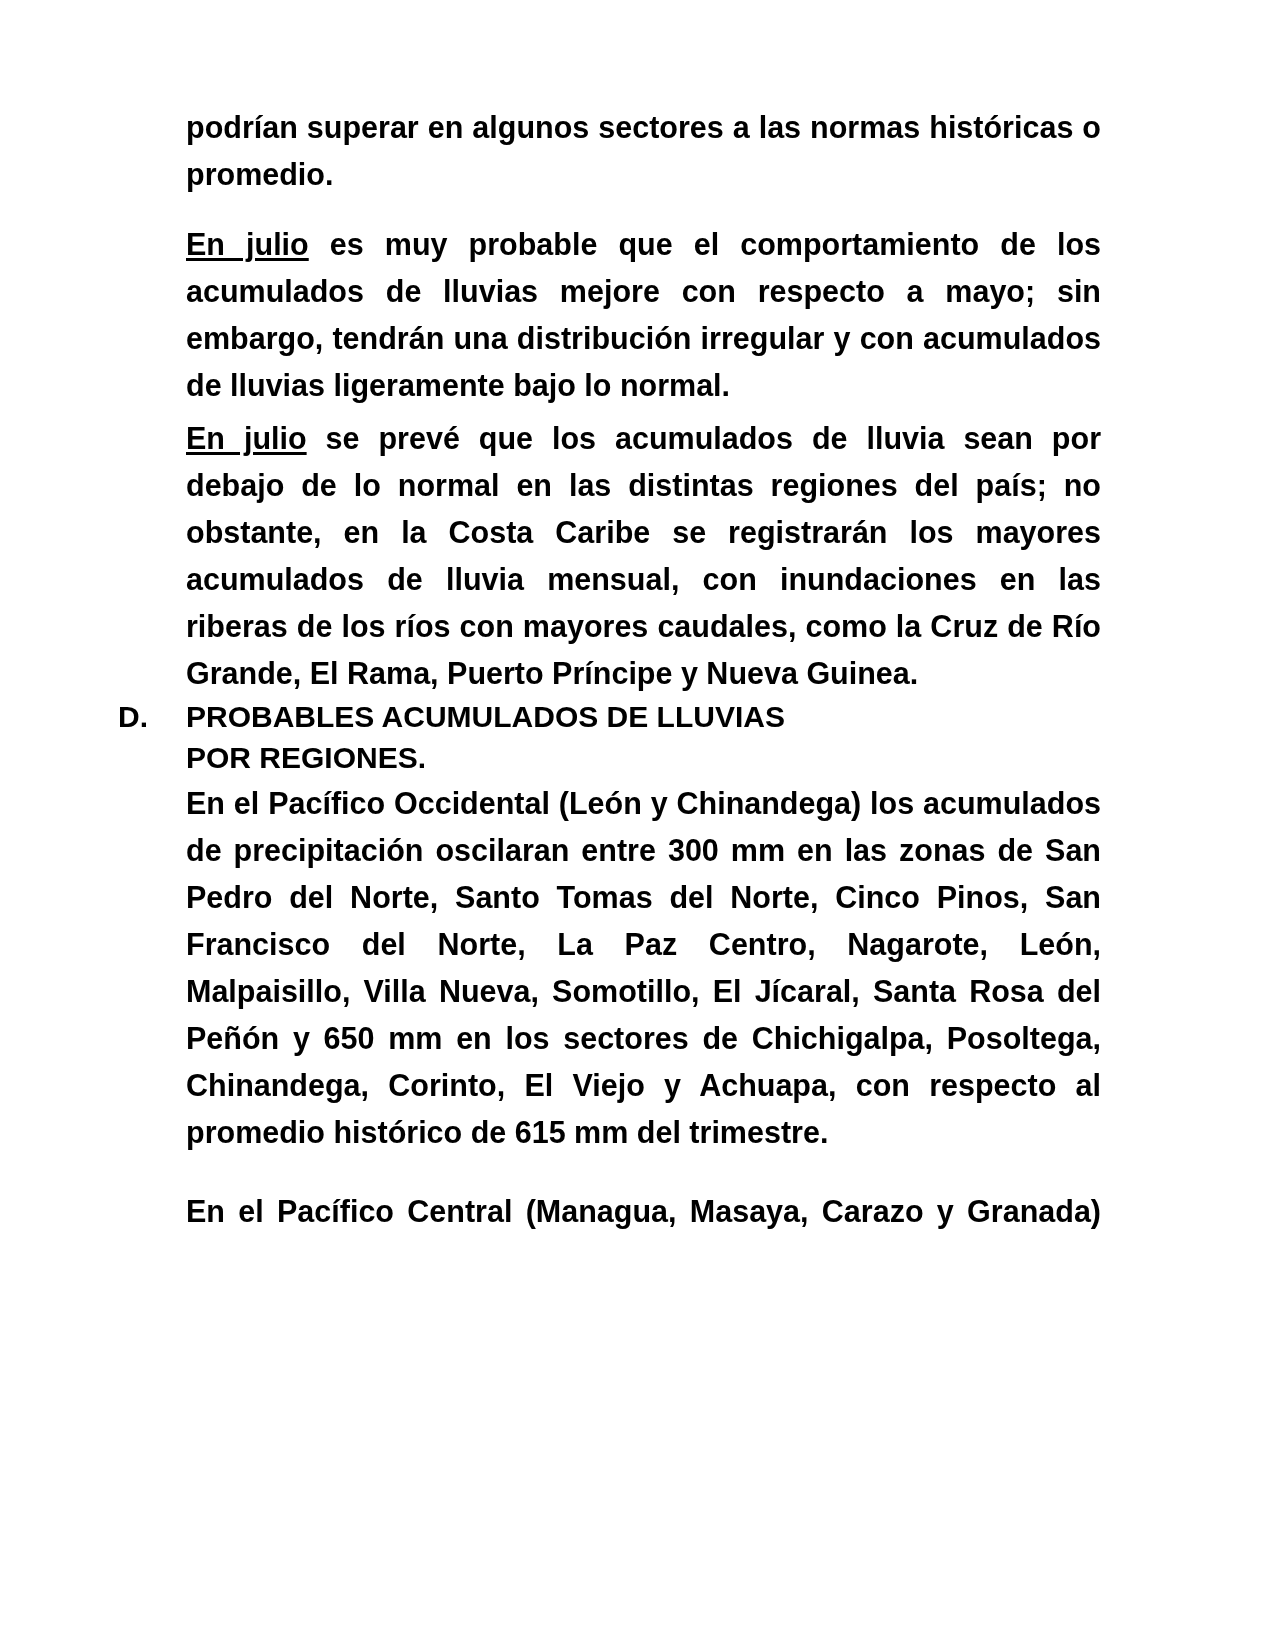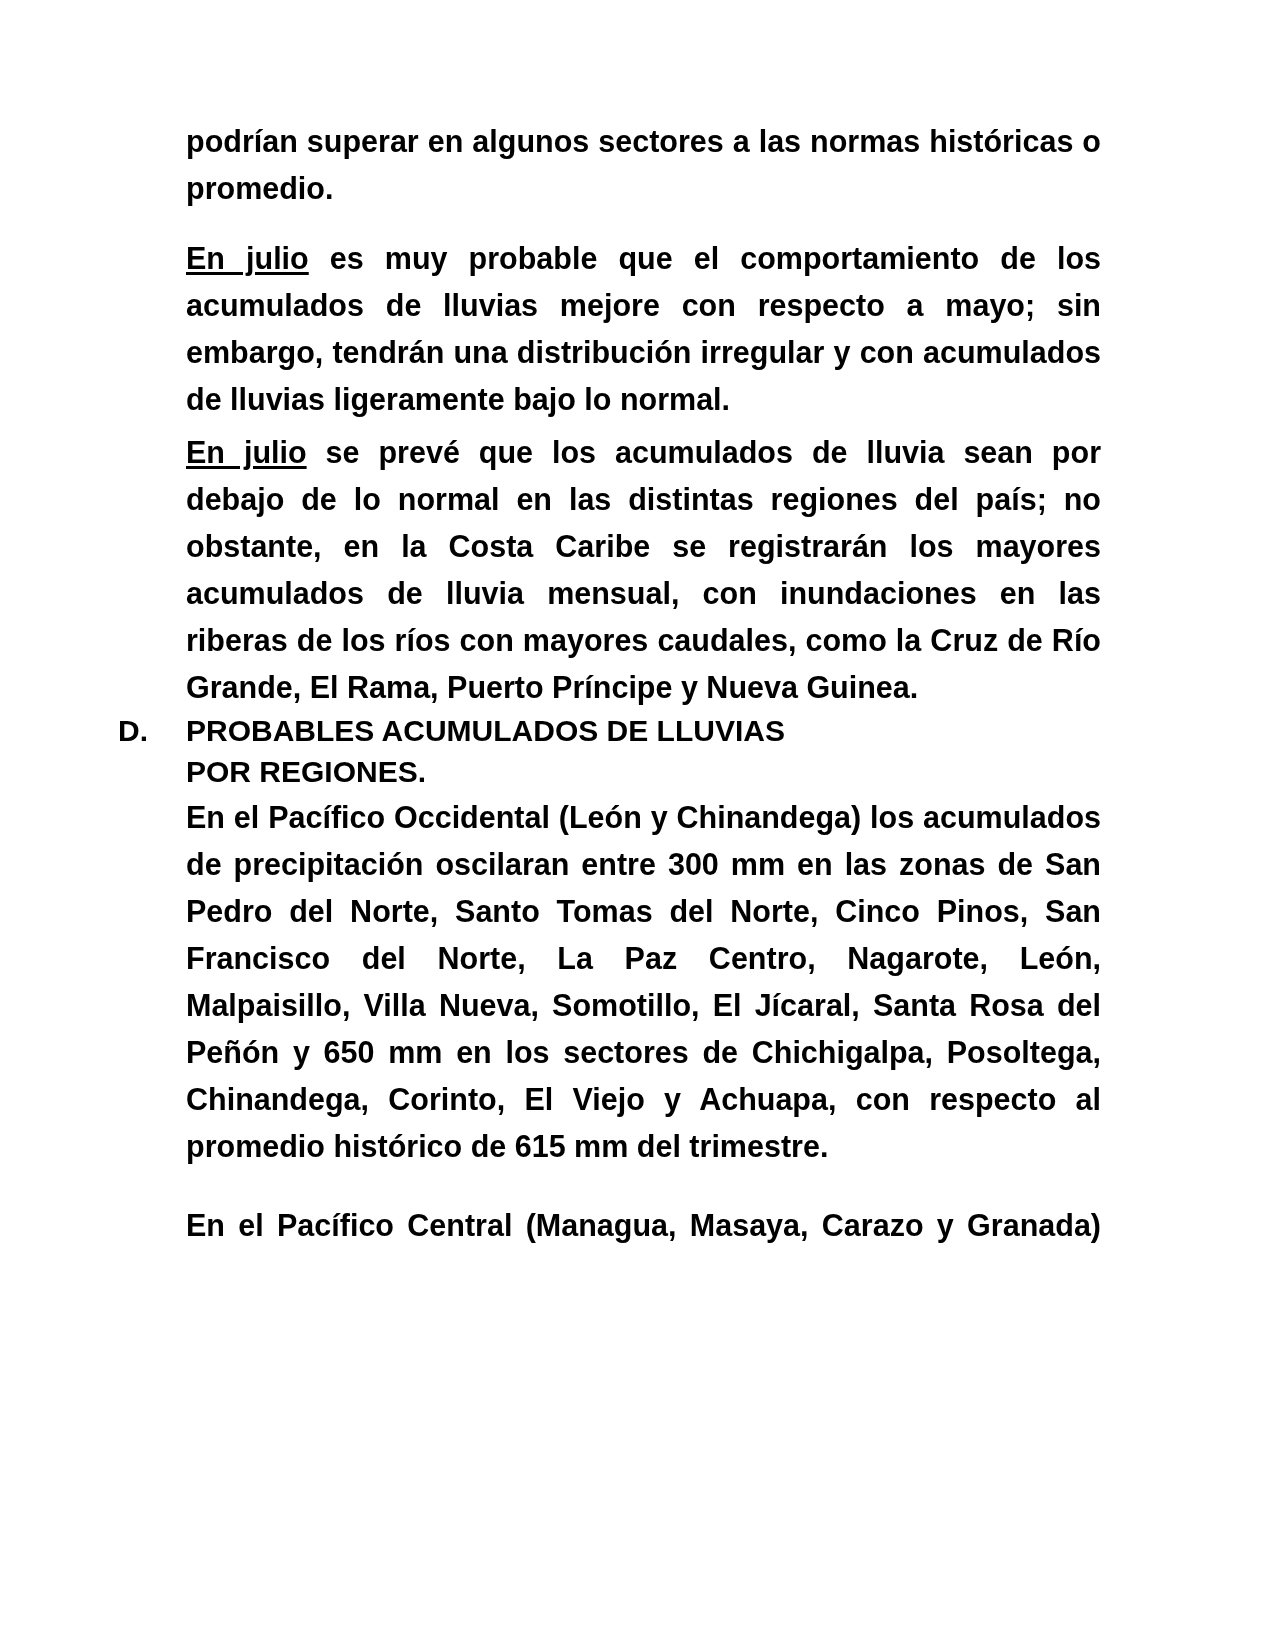--- a/index.html
+++ b/index.html
@@ -7,21 +7,21 @@
     margin: 0;
     padding: 0;
     background: #ffffff;
   }
 
   .page {
     position: relative;
     width: 1275px;
     height: 1234px;
     background: #ffffff;
-    margin: 14px auto;
+    margin: 0 auto;
     overflow: hidden;
     box-sizing: border-box;
   }
 
   .para {
     font-family: "Liberation Sans Narrow", "Liberation Sans", sans-serif;
     font-weight: bold;
     font-size: 30.5px;
     line-height: 47px;
     color: #000000;

